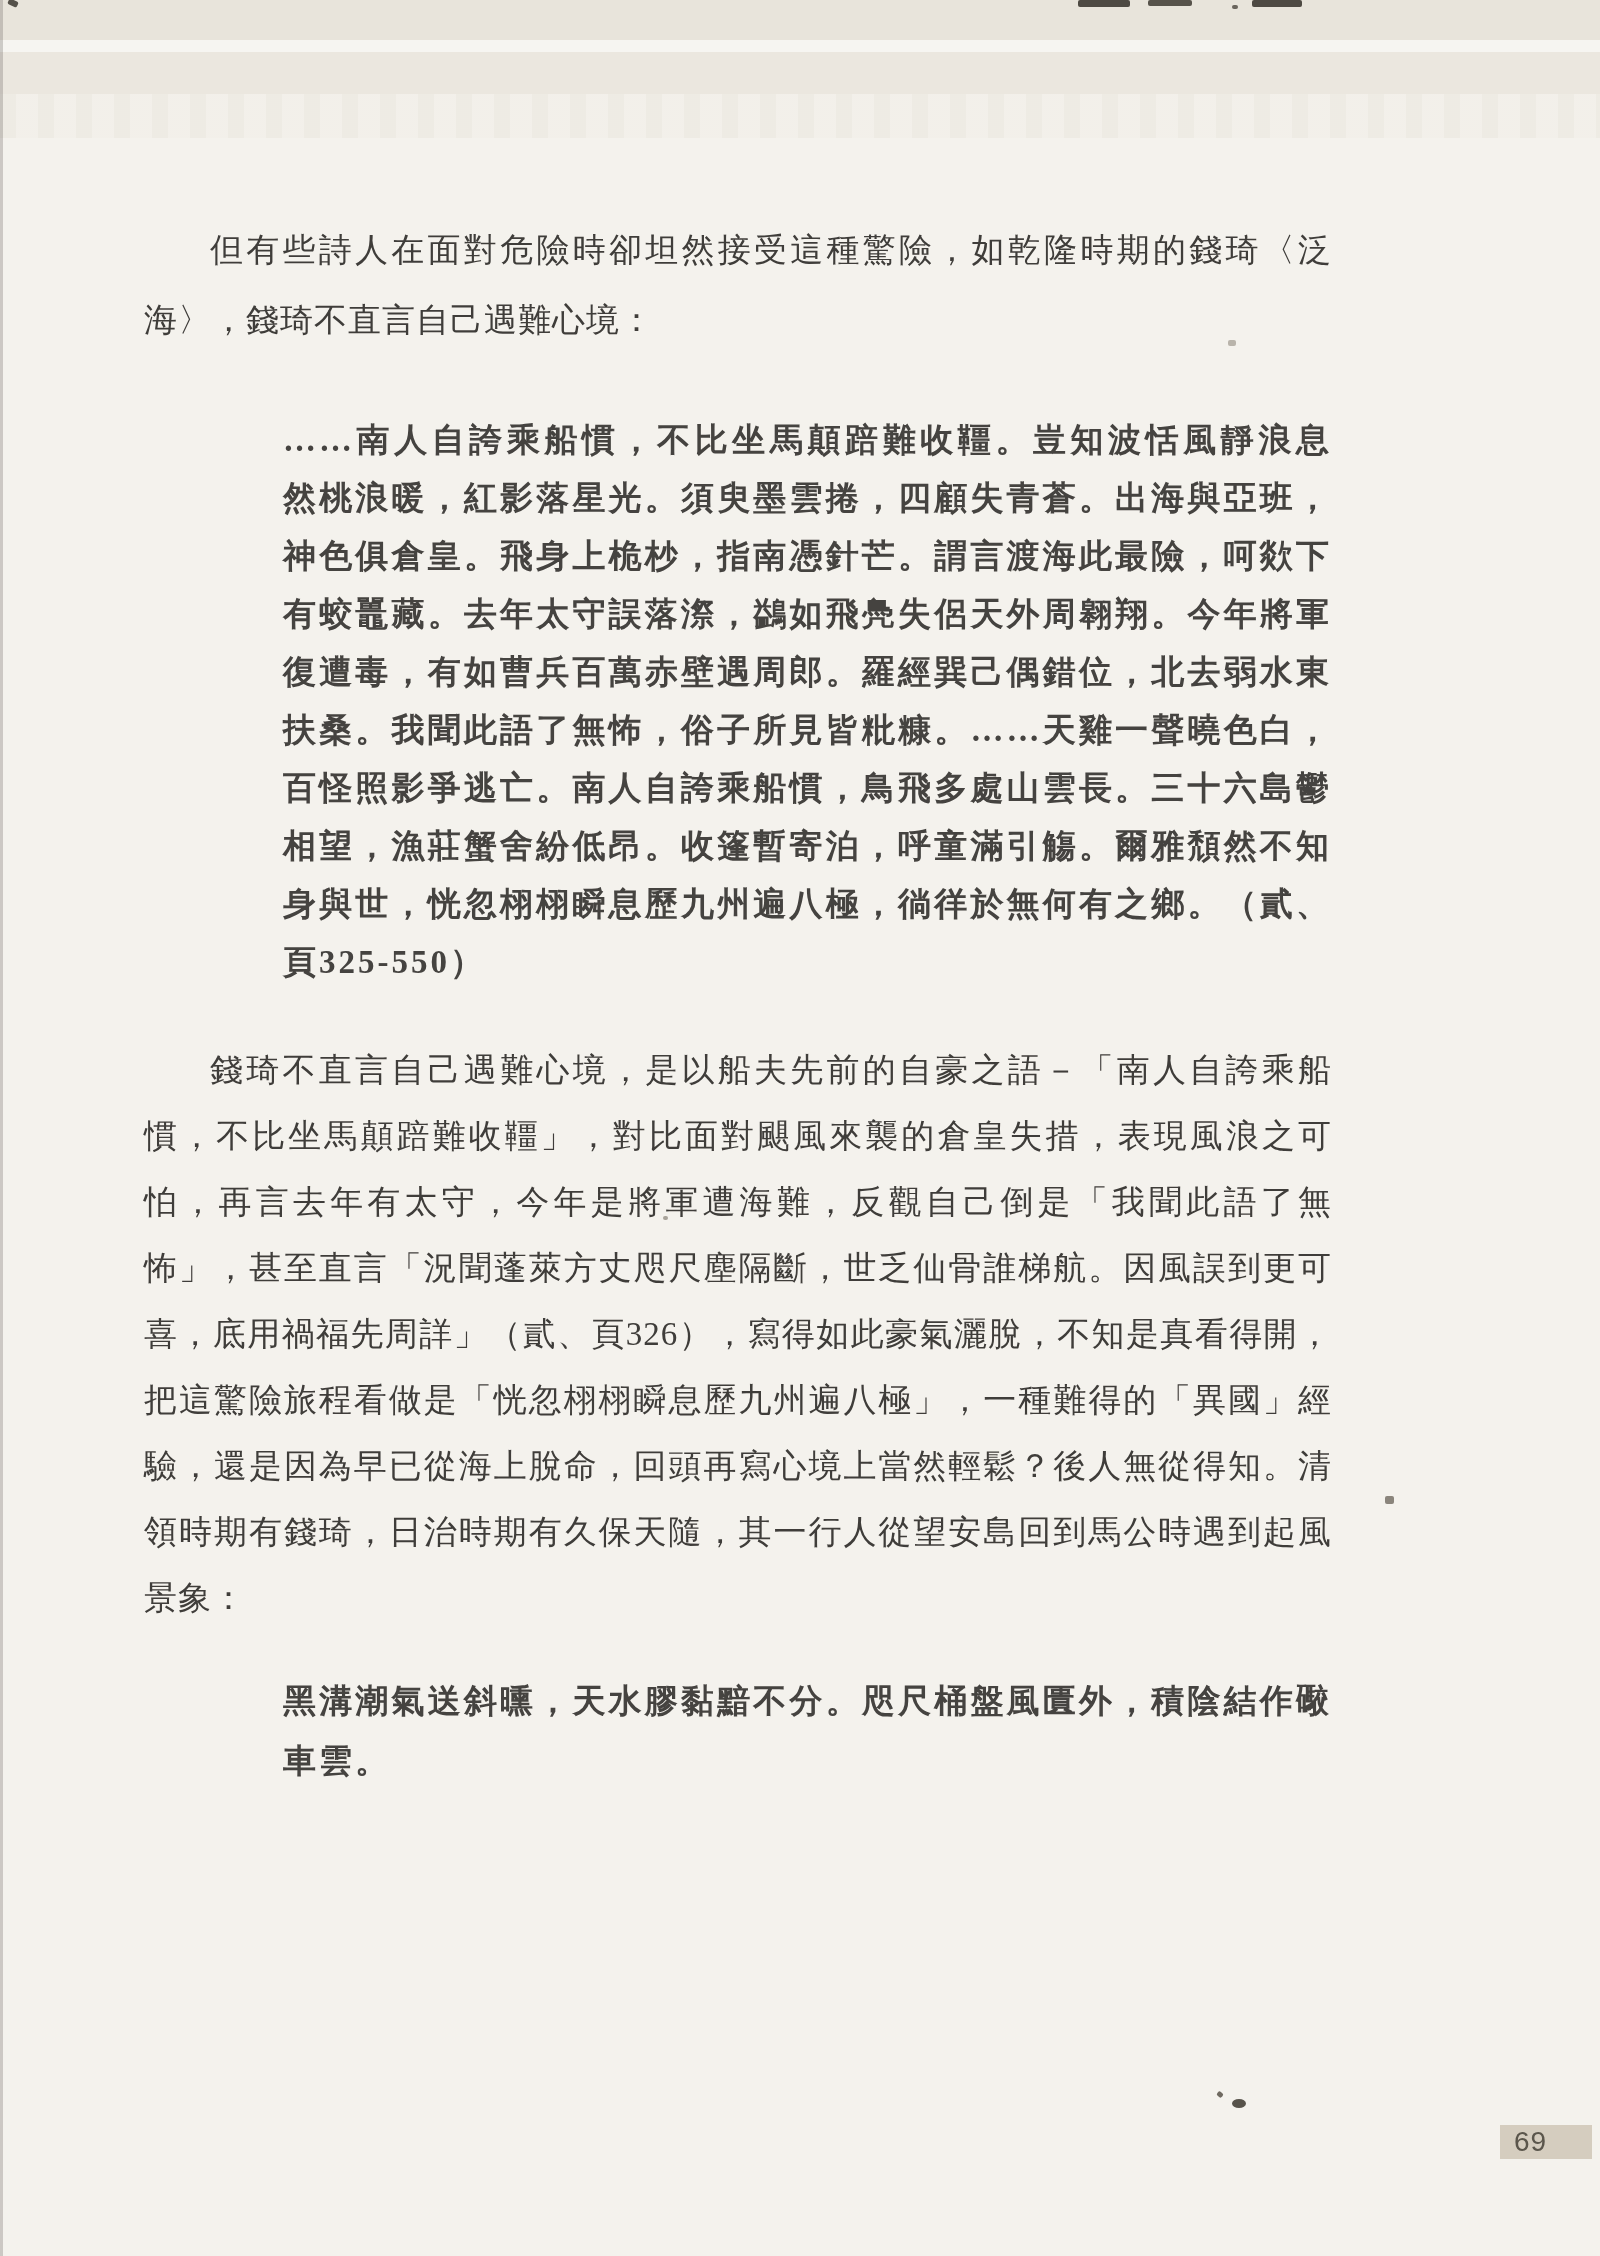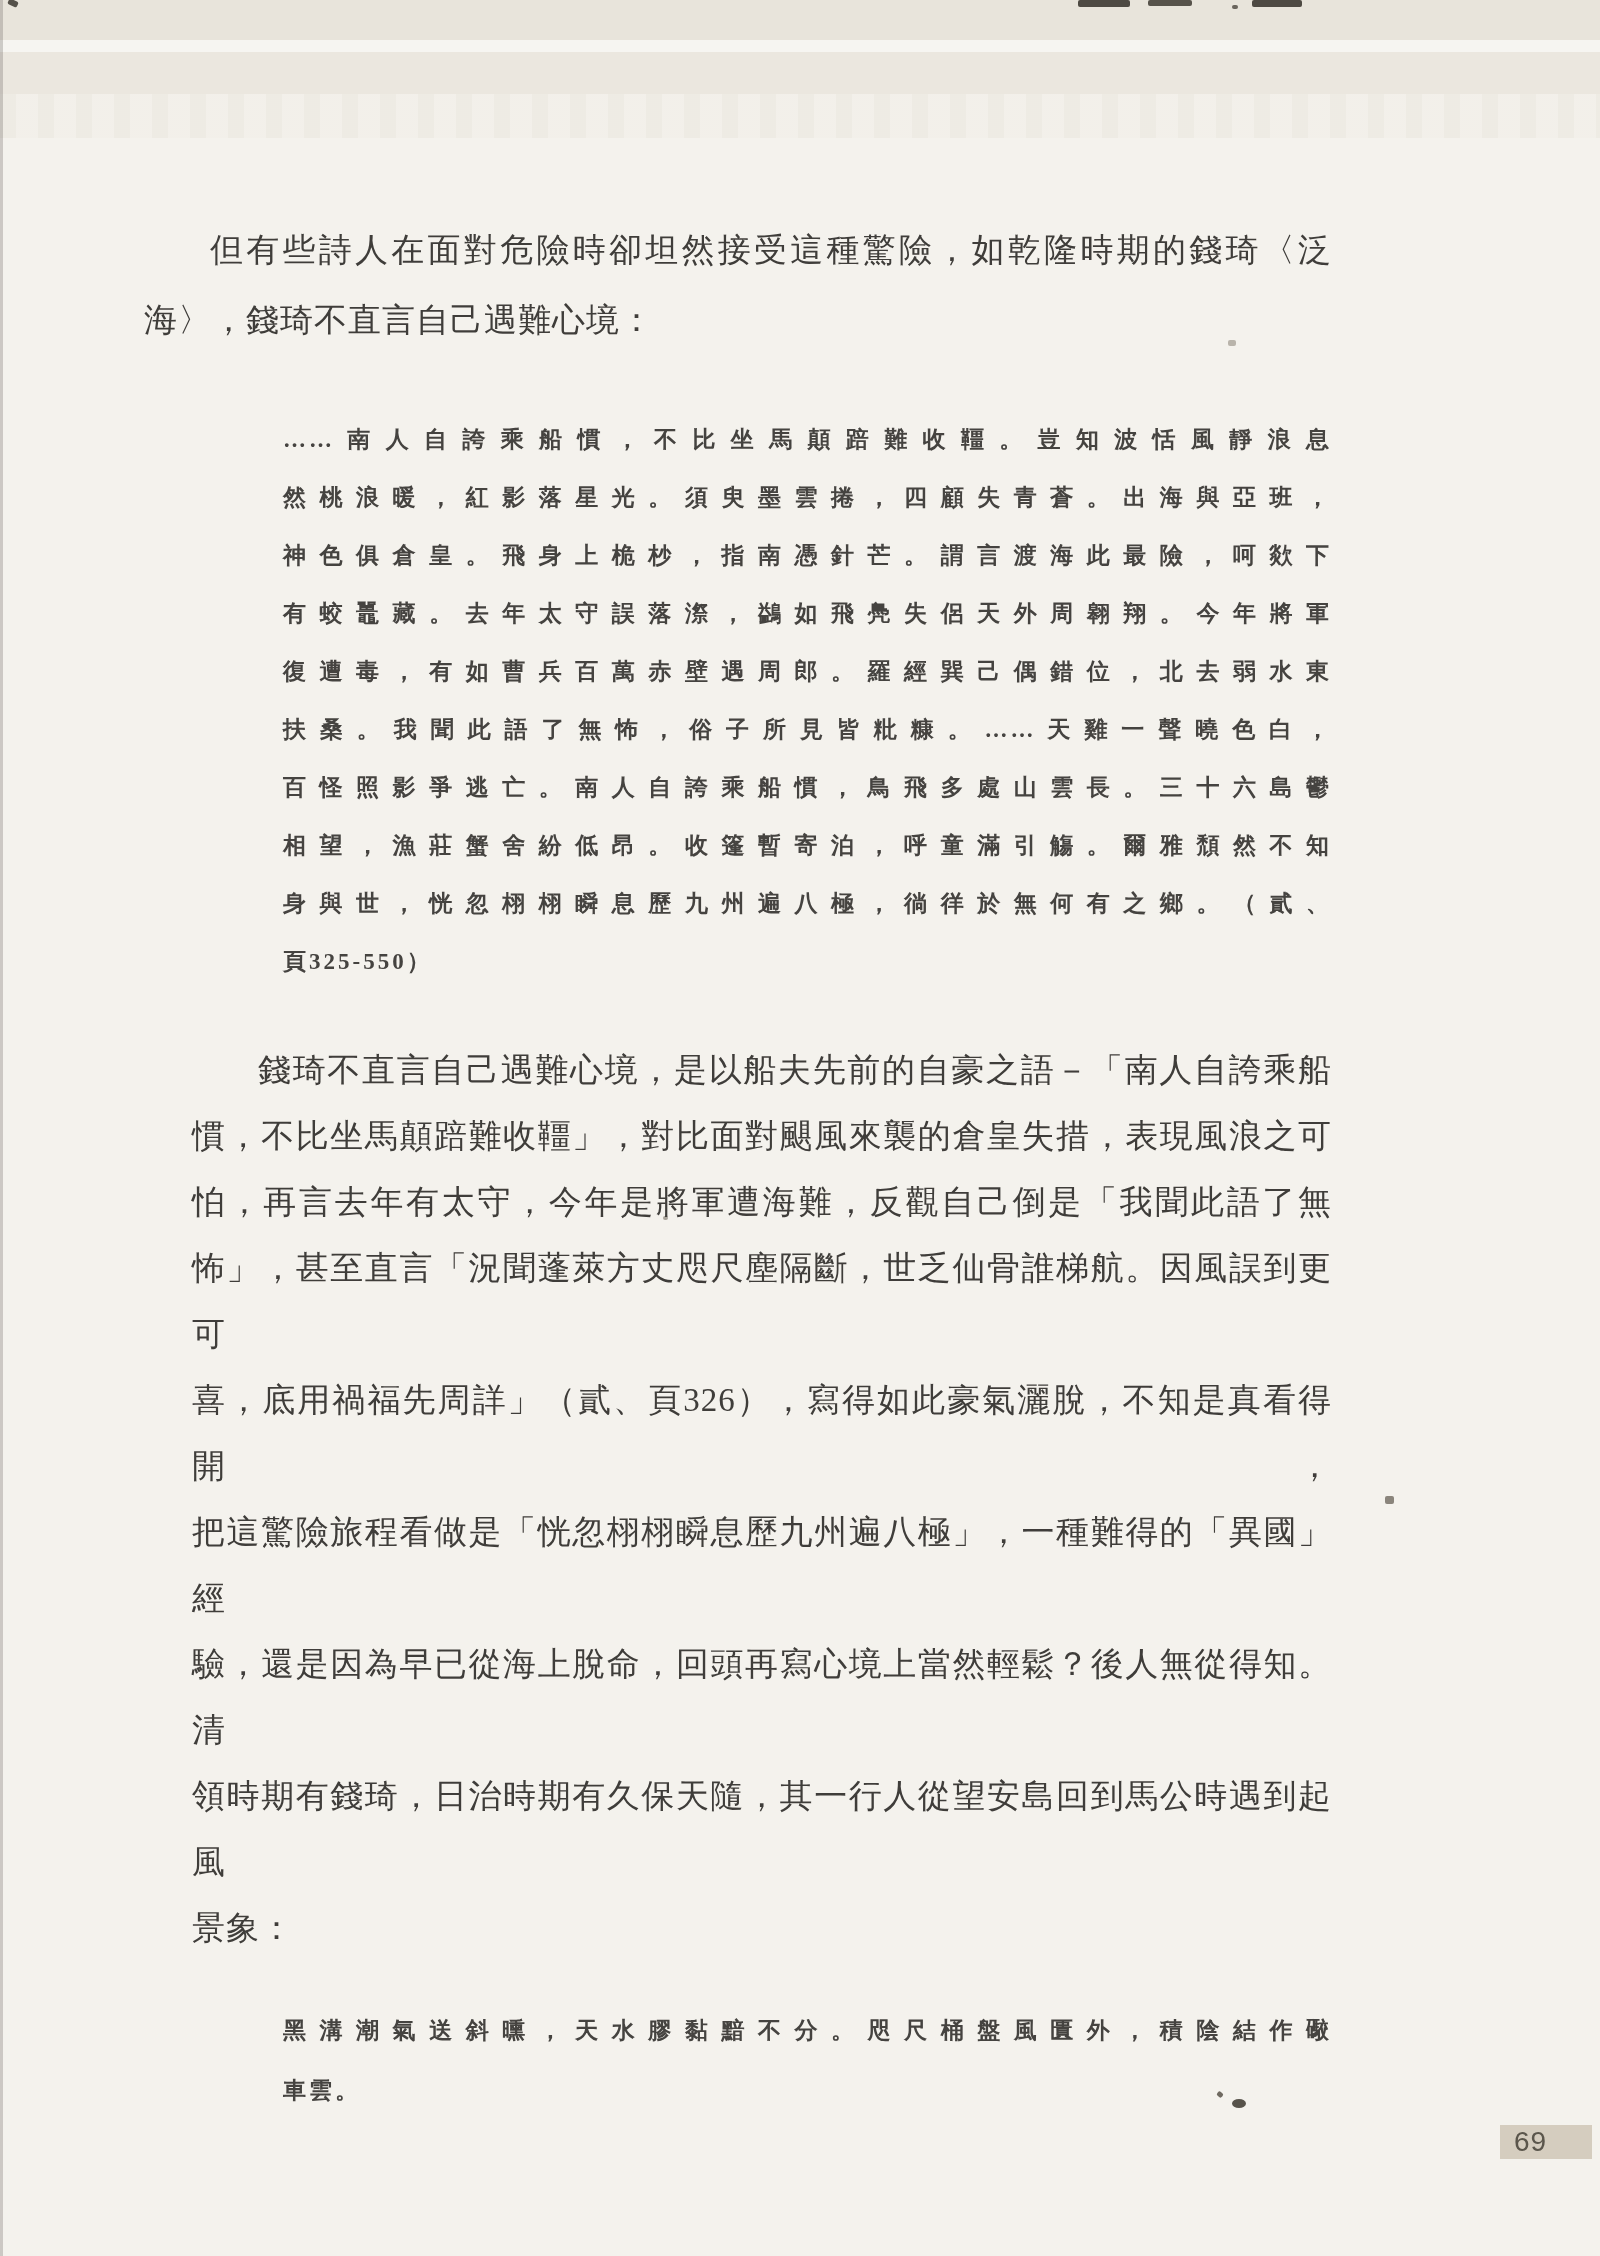--- a/index.html
+++ b/index.html
@@ -21,27 +21,27 @@
 
   
   .speck { position:absolute; border-radius:2px; }
 
   
   .content { position:relative; padding:215px 268px 0 144px; color:#3f3d3a; }
 
   .para { font-size:33px; line-height:70px; letter-spacing:1px; }
   .para-tight { line-height:66px; }
 
-  .quote { margin-left:139px; font-size:23px; line-height:58px;
+  .quote { margin-left:139px; font-size:33px; line-height:58px;
            font-weight:bold; color:#454340; letter-spacing:3px;
            font-family:"Liberation Serif", serif; }
   .quote-wide { line-height:60px; }
 
   .mt-quote1 { margin-top:56px; }
-  .mt-p3     { margin-top:46px;margin-left:48px; }
+  .mt-p3     { margin-top:46px; }
   .mt-quote2 { margin-top:40px; }
   .mt-quote3 { margin-top:44px; }
 
   .line { text-align:justify; text-align-last:justify; }
   .line.last { text-align-last:left; }
   .line.indent { text-indent:2em; }
 
   
   .page-number-box { position:absolute; left:1500px; top:2125px; width:92px; height:34px;
                      background:#d5cdbf; display:flex; align-items:center; }

